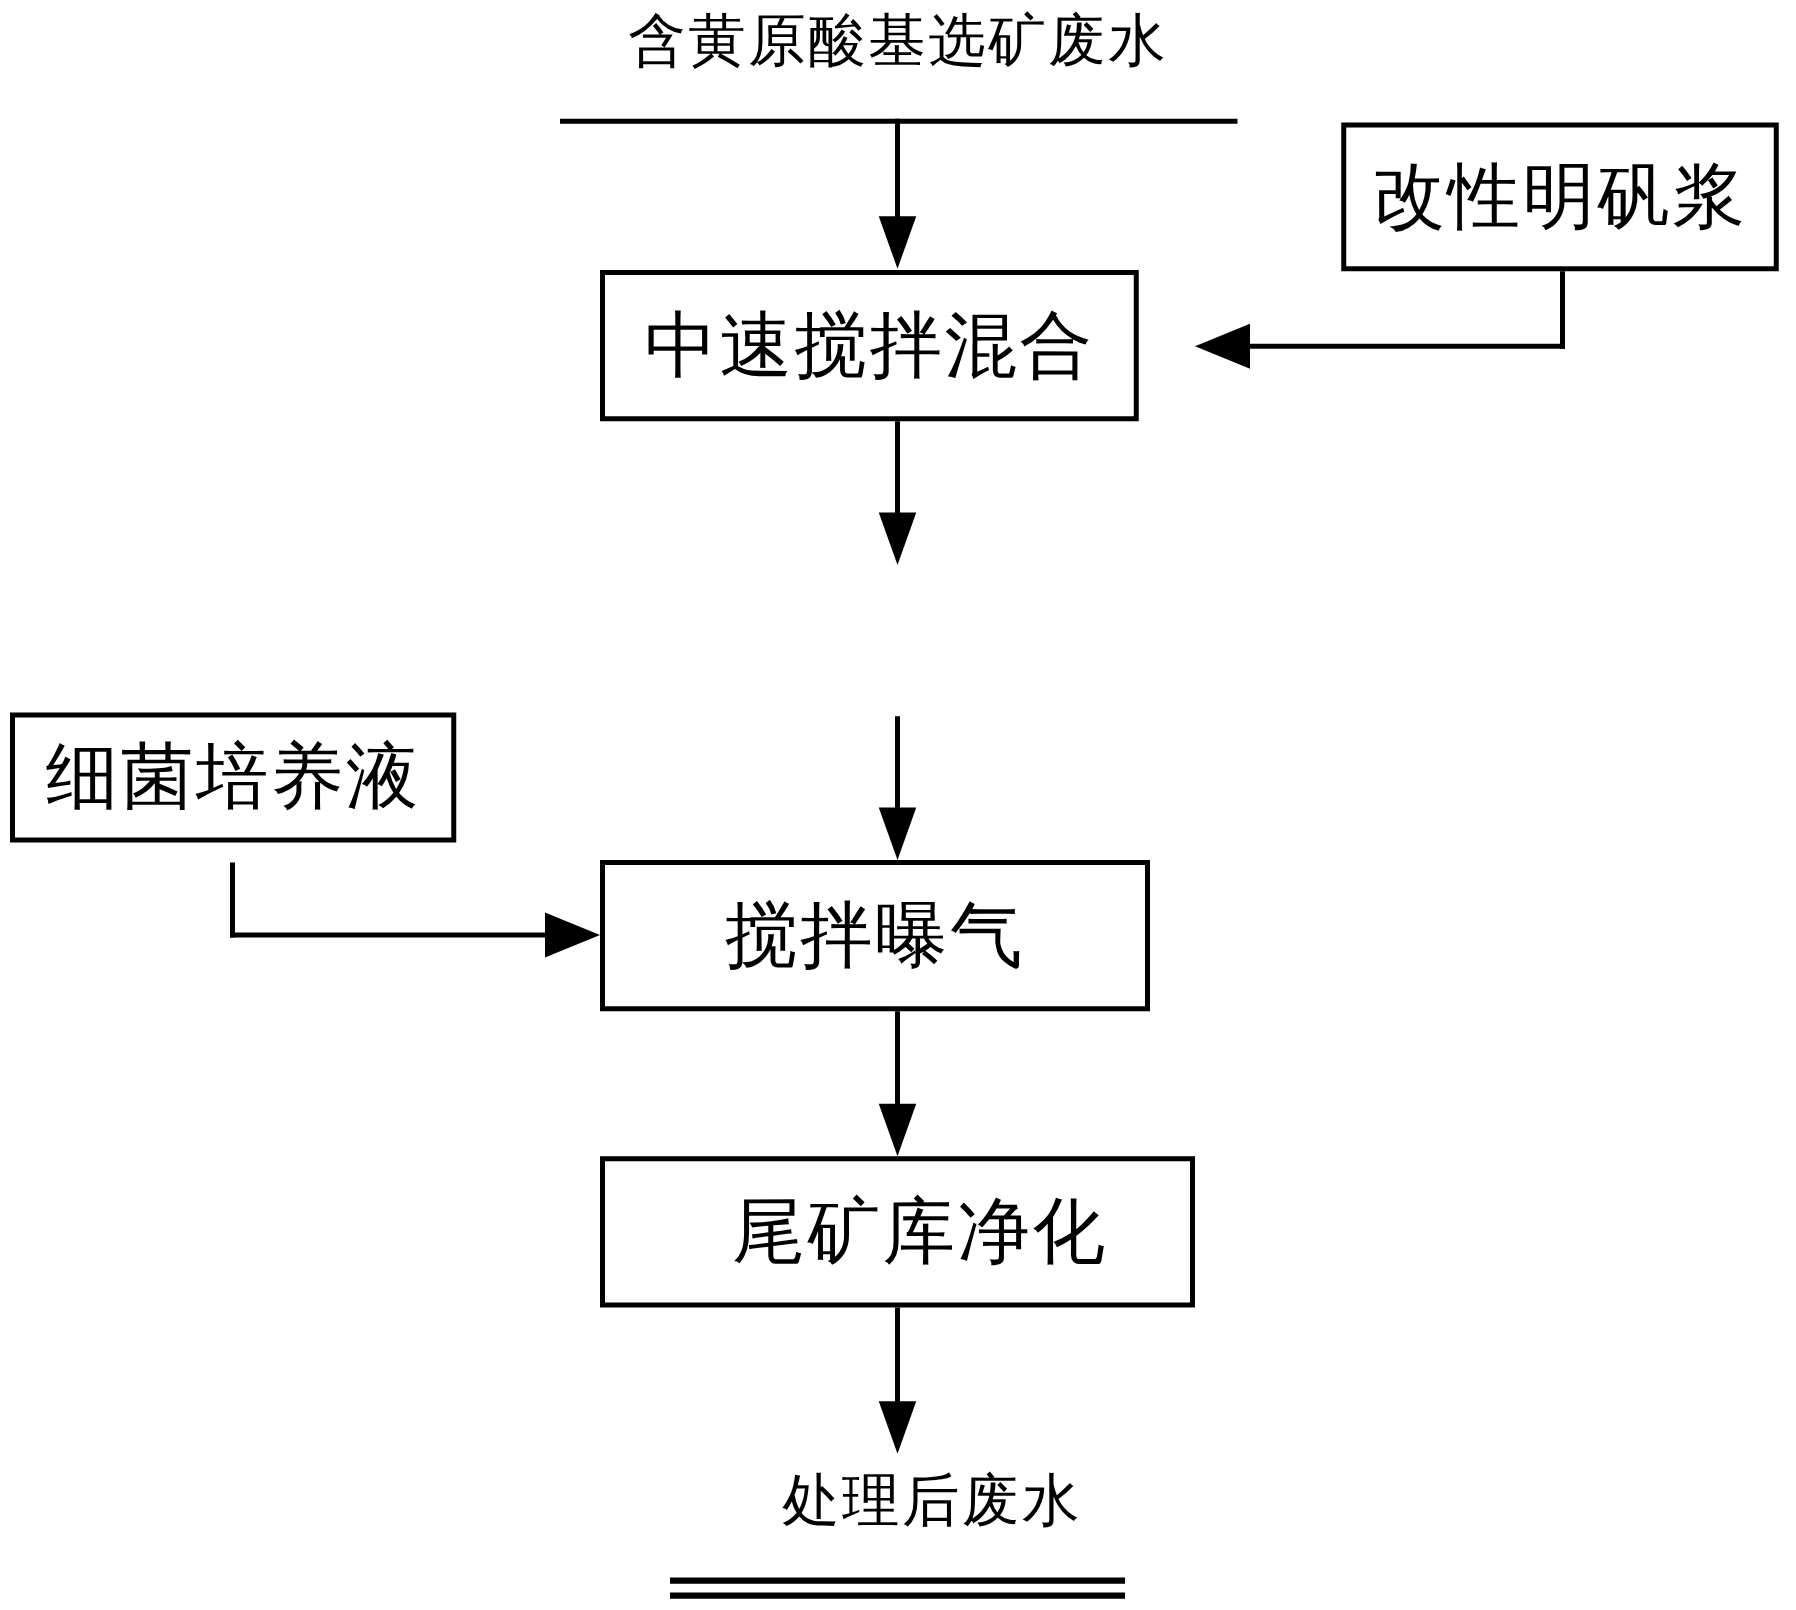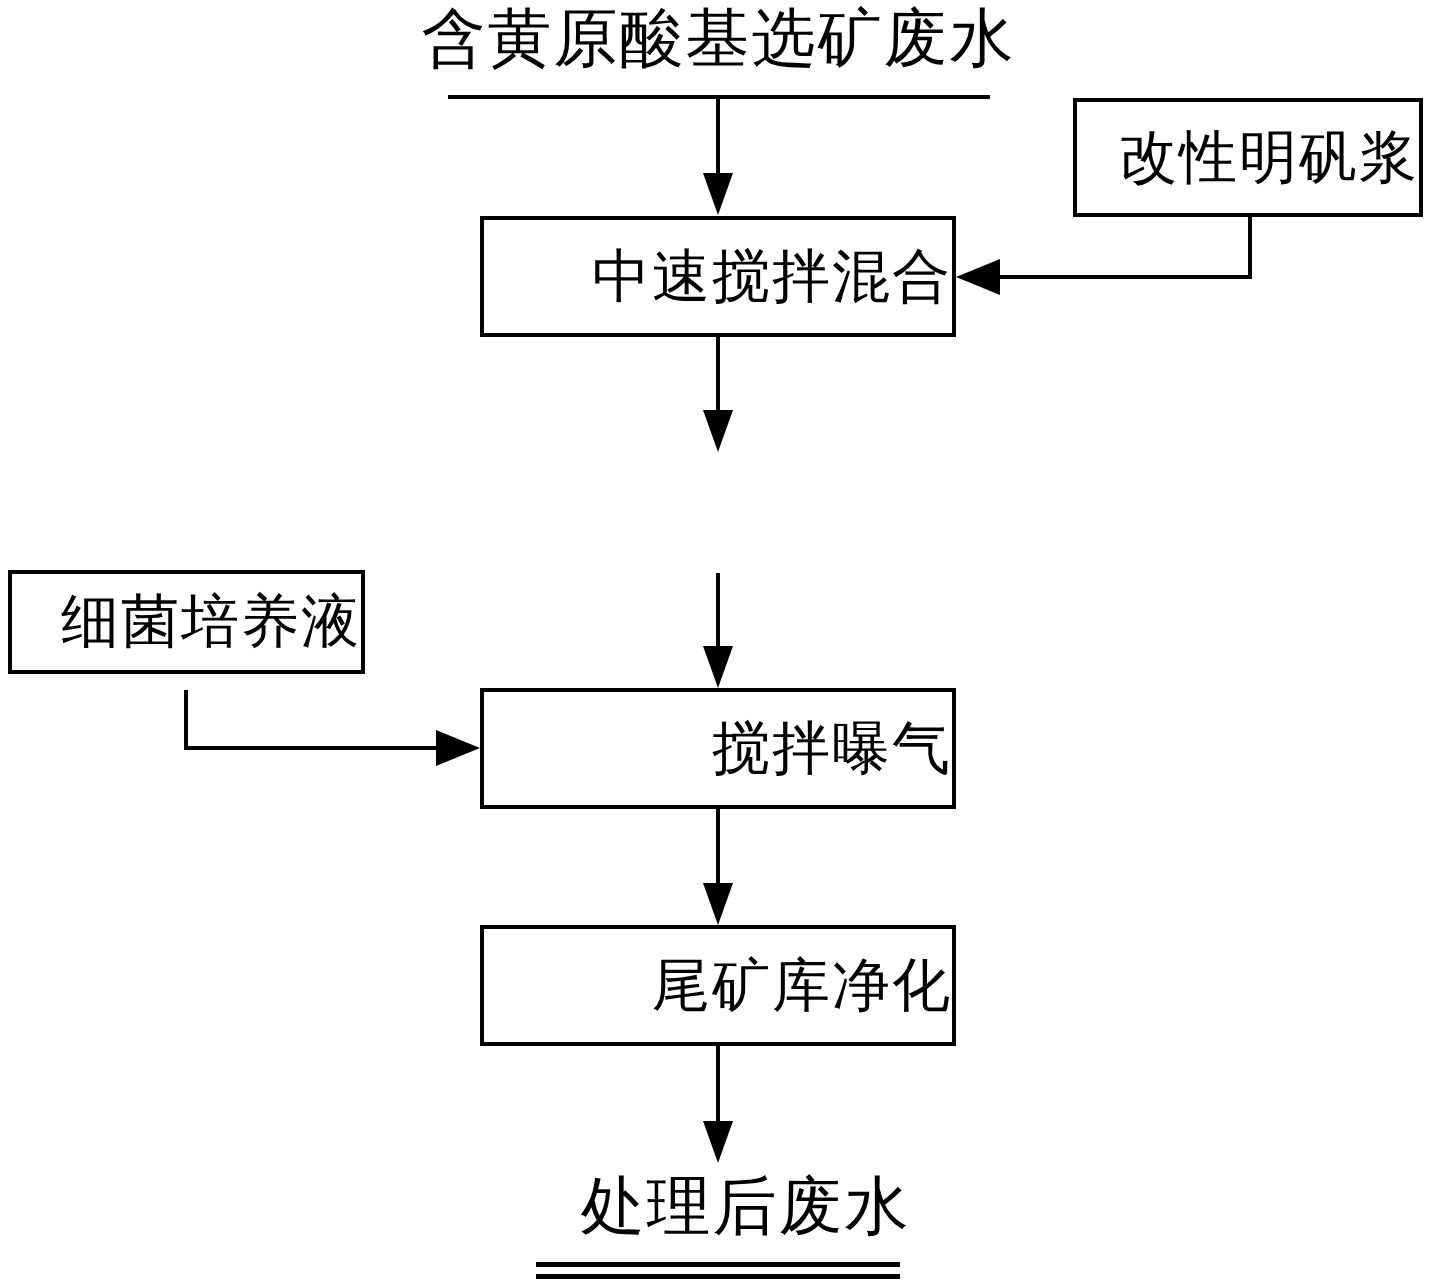--- a/index.html
+++ b/index.html
@@ -11,36 +11,35 @@
     position:relative;
     width:1437px;
     height:1288px;
     background:var(--paper);
     overflow:hidden;
     font-family:"Liberation Serif","DejaVu Serif",serif;
     color:var(--ink);
   }
   .label{
     position:absolute;
-    font-size:64px;
+    font-size:46px;
     line-height:1.1;
     letter-spacing:2px;
     white-space:nowrap;
     color:var(--ink);
-    font-family:Liberation Mono, monospace;
   }
   .centered{left:0;width:100%;text-align:center;}
   .pbox{
     position:absolute;
     box-sizing:border-box;
     border:4px solid var(--ink);
     background:var(--paper);
     display:flex;
     align-items:center;
-    justify-content:flex-end;
+    justify-content:center;
     font-size:58px;
     letter-spacing:2px;
     white-space:nowrap;
     font-family:Liberation Serif, serif;
   }
   .hline,.vline{position:absolute;background:var(--ink);}
   .hline{height:4px;}
   .vline{width:4px;}
   .thickline{position:absolute;background:var(--ink);height:5px;}
   .head-down{
@@ -66,21 +65,21 @@
 <body>
 
 <div class="canvas">
 
   <div class="label centered" style="top:8px;">含黄原酸基选矿废水</div>
   <div class="hline" style="left:448px;top:95px;width:542px;"></div>
 
   <div class="vline" style="left:716px;top:95px;height:80px;"></div>
   <div class="head-down" style="left:703px;top:173px;"></div>
 
-  <div class="pbox" style="left:480px;top:216px;width:476px;height:121px;">
+  <div class="pbox" style="left:480px;top:216px;width:431px;height:121px;">
     <span>中速搅拌混合</span>
   </div>
 
   <div class="pbox" style="left:1073px;top:98px;width:350px;height:119px;">
     <span>改性明矾浆</span>
   </div>
   <div class="vline" style="left:1248px;top:217px;height:62px;"></div>
   <div class="hline" style="left:996px;top:275px;width:256px;"></div>
   <div class="head-left" style="left:956px;top:259px;"></div>
 
@@ -91,21 +90,21 @@
   <div class="vline" style="left:716px;top:573px;height:75px;"></div>
   <div class="head-down" style="left:703px;top:646px;"></div>
 
   <div class="pbox" style="left:8px;top:570px;width:357px;height:104px;">
     <span>细菌培养液</span>
   </div>
   <div class="vline" style="left:184px;top:690px;height:60px;"></div>
   <div class="hline" style="left:184px;top:746px;width:254px;"></div>
   <div class="head-right" style="left:436px;top:730px;"></div>
 
-  <div class="pbox" style="left:480px;top:688px;width:476px;height:121px;">
+  <div class="pbox" style="left:480px;top:688px;width:440px;height:121px;">
     <span>搅拌曝气</span>
   </div>
 
   <div class="vline" style="left:716px;top:809px;height:75px;"></div>
   <div class="head-down" style="left:703px;top:883px;"></div>
 
   <div class="pbox" style="left:480px;top:925px;width:476px;height:121px;padding-left:36px;">
     <span>尾矿库净化</span>
   </div>
 

